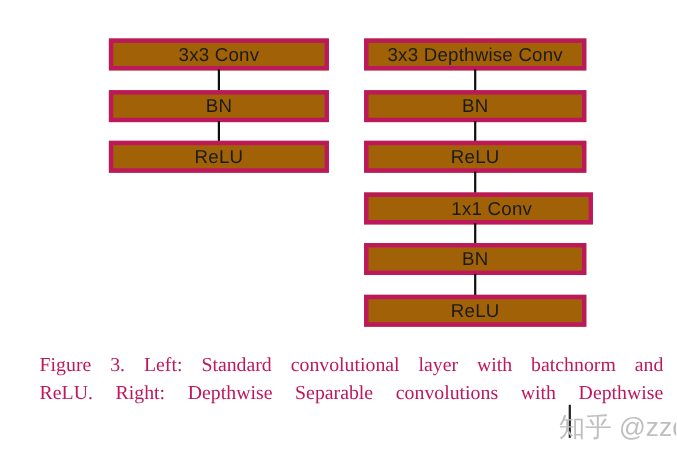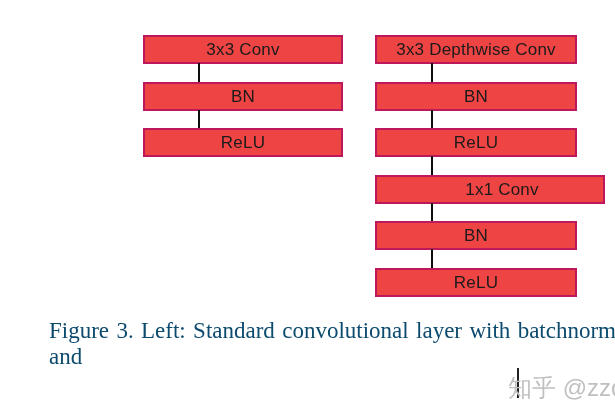--- a/index.html
+++ b/index.html
@@ -13,49 +13,48 @@
     height: 411px;
     background: #ffffff;
     overflow: hidden;
     font-family: "Liberation Sans", sans-serif;
   }
   
   .box {
     position: absolute;
     height: 29px;
     box-sizing: border-box;
-    border: 2px solid #be185d;
-    background: #ef4444;
+    border: 4px solid #be185d;
+    background: #a16207;
     display: flex;
     align-items: center;
     justify-content: center;
-    margin-left: 44px;
   }
   .box-label {
     font-family: "Liberation Sans", sans-serif;
     font-size: 17px;
     color: #1b1b1b;
     letter-spacing: 0.2px;
     white-space: nowrap;
   }
   .conn {
     position: absolute;
     width: 2px;
     background: #0d0d0d;
   }
   
   .caption {
     position: absolute;
-    left: 49px;
+    left: 36px;
     top: 318px;
     width: 567px;
     font-family: "Liberation Serif", serif;
-    font-size: 23px;
+    font-size: 18px;
     line-height: 26px;
-    color: #0c4a6e;
+    color: #be185d;
   }
   .caption-line.justified {
     text-align: justify;
     text-align-last: justify;
   }
   
   .watermark {
     position: absolute;
     left: 508px;
     top: 372px;
@@ -95,33 +94,34 @@
   </div>
   <div class="conn" style="left:431px; top:63px; height:20px;"></div>
   <div class="box" style="left:331px; top:82px; width:202px;">
     <span class="box-label">BN</span>
   </div>
   <div class="conn" style="left:431px; top:110px; height:19px;"></div>
   <div class="box" style="left:331px; top:128px; width:202px;">
     <span class="box-label">ReLU</span>
   </div>
   <div class="conn" style="left:431px; top:156px; height:20px;"></div>
-  <div class="box" style="left:331px; top:175px; width:230px;padding-left:24px;">
+  <div class="box" style="left:331px; top:175px; width:208px;padding-left:24px;">
     <span class="box-label">1x1 Conv</span>
   </div>
   <div class="conn" style="left:431px; top:203px; height:19px;"></div>
   <div class="box" style="left:331px; top:221px; width:202px;">
     <span class="box-label">BN</span>
   </div>
   <div class="conn" style="left:431px; top:249px; height:20px;"></div>
   <div class="box" style="left:331px; top:268px; width:202px;">
     <span class="box-label">ReLU</span>
   </div>
 
   <div class="caption">
     <div class="caption-line justified">Figure 3. Left: Standard convolutional layer with batchnorm and</div>
+    <div class="caption-line justified">ReLU. Right: Depthwise Separable convolutions with Depthwise</div>
   </div>
 
   <div class="cursor"></div>
 
   <div class="watermark">知乎 @zzq</div>
 
 </div>
 
 </body></html>

